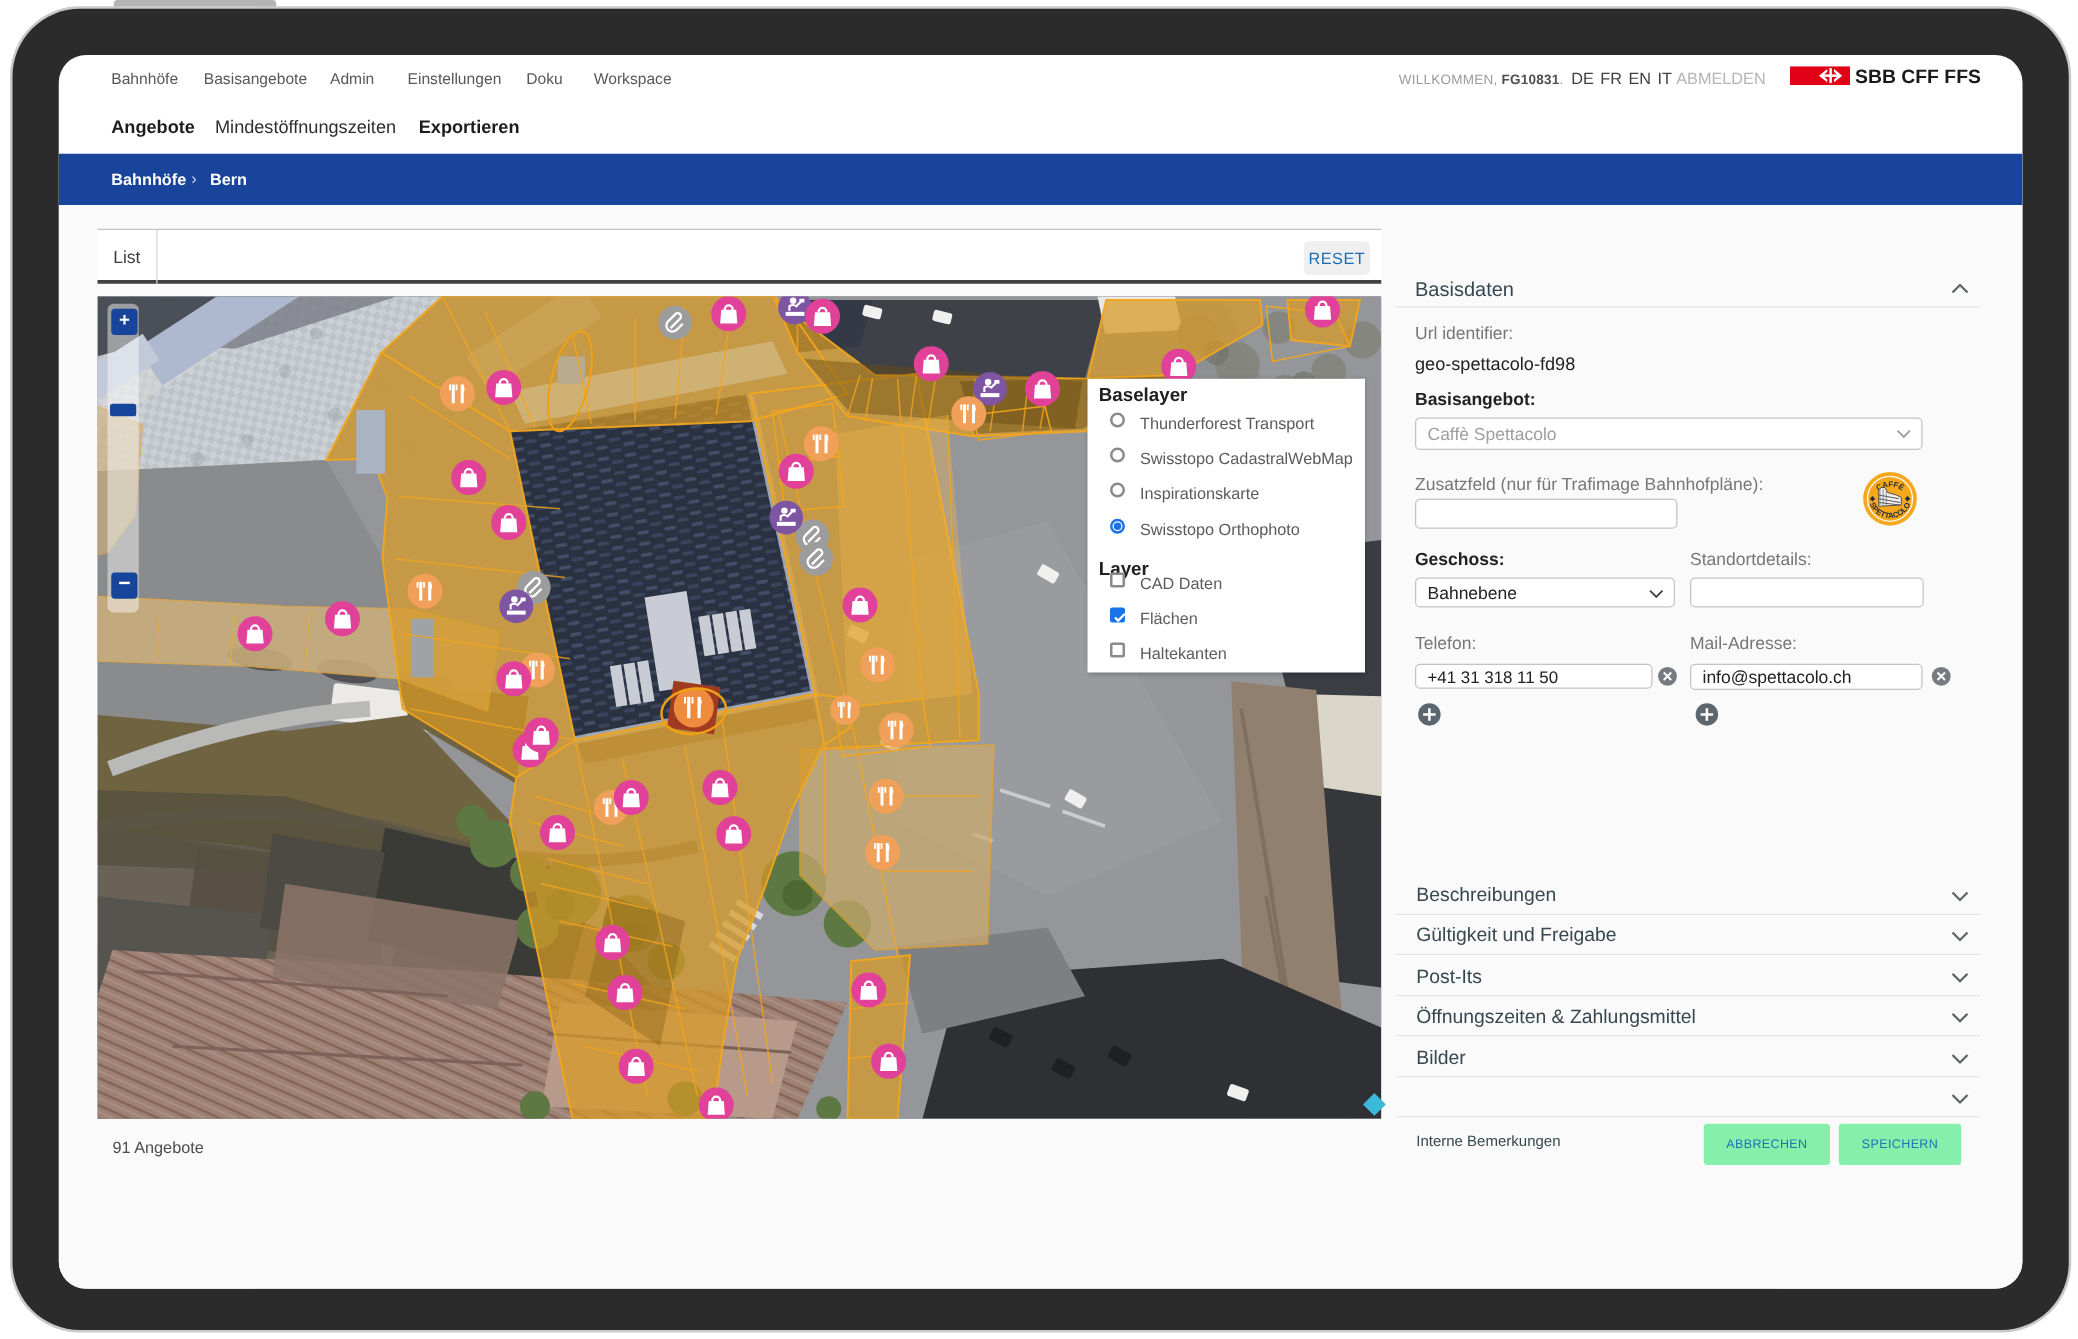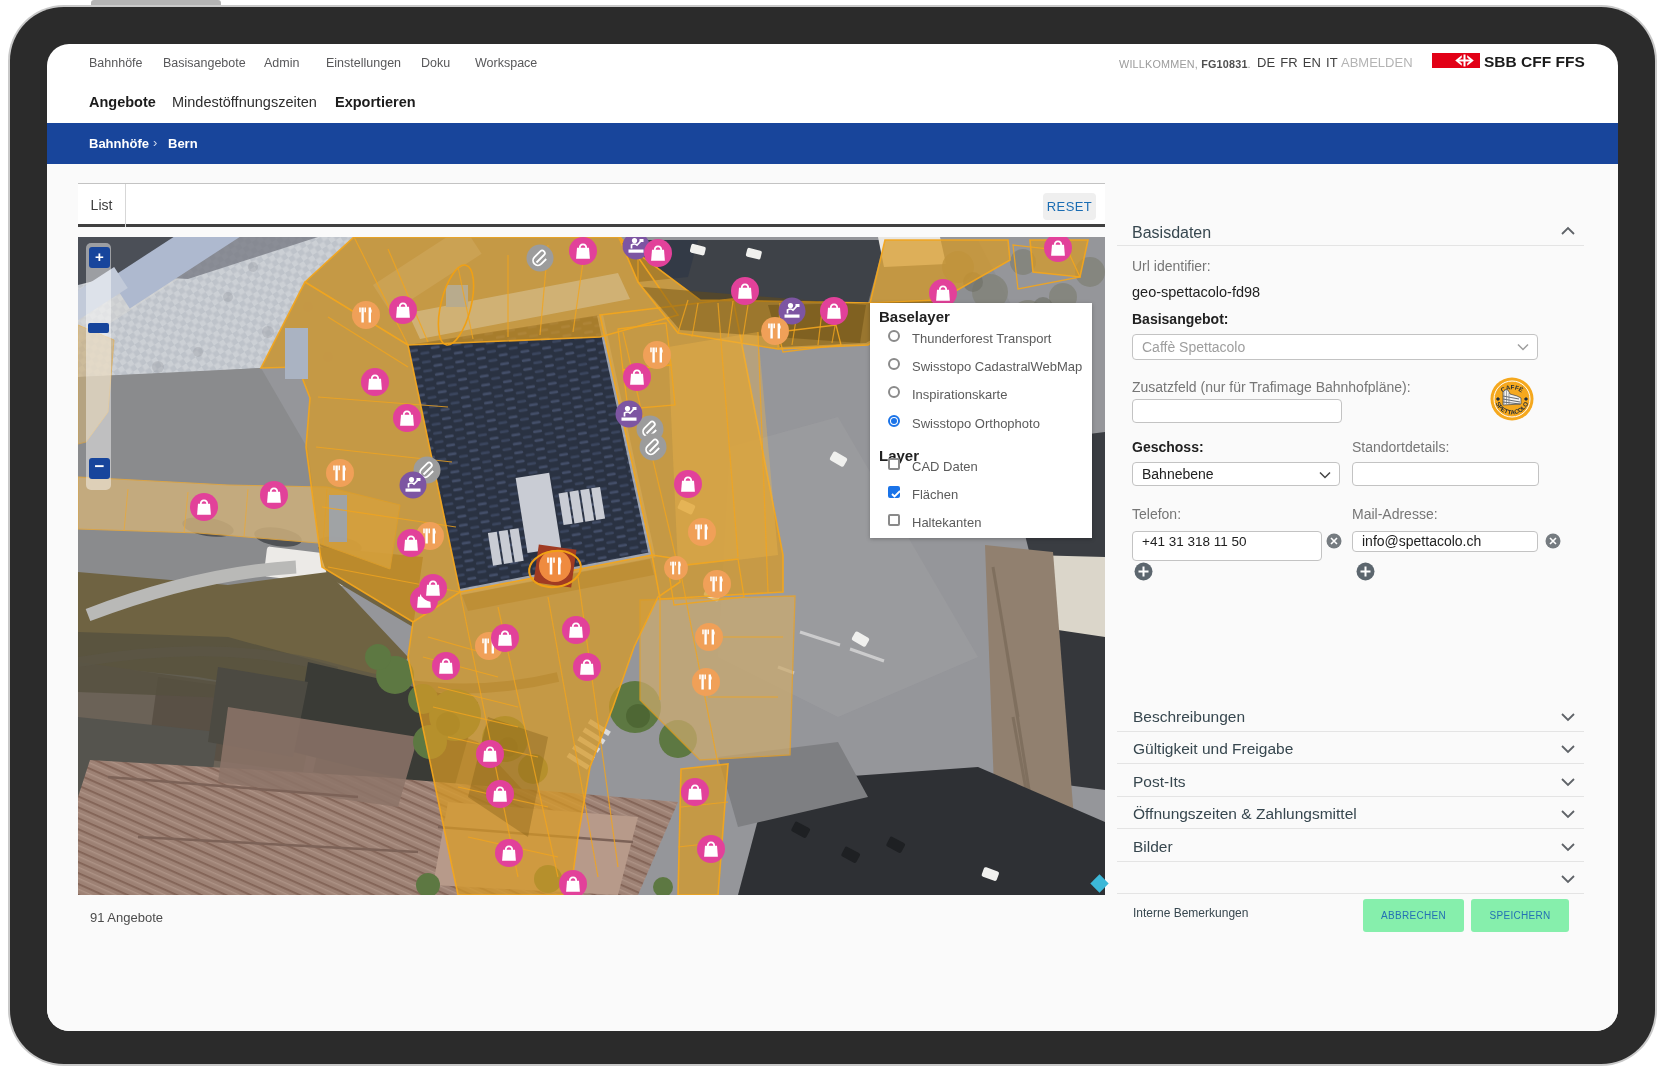--- a/index.html
+++ b/index.html
@@ -428,21 +428,21 @@
   </svg>
   <span class="blbl abs" style="left:1085px; top:395px;">Geschoss:</span>
   <span class="lbl abs" style="left:1305px; top:395px;">Standortdetails:</span>
   <div class="inp abs" style="left:1085px; top:418px; width:208px; height:24px; line-height:22px; padding-left:9px;">Bahnebene</div>
   <svg class="abs" style="left:1272px; top:427px;" width="12" height="8">
       <path d="M1,1.5 L6,6.5 L11,1.5" stroke="#444" stroke-width="1.5" fill="none"></path>
     </svg>
   <div class="inp abs" style="left:1305px; top:418px; width:187px; height:24px;"></div>
   <span class="lbl abs" style="left:1085px; top:462px;">Telefon:</span>
   <span class="lbl abs" style="left:1305px; top:462px;">Mail-Adresse:</span>
-  <div class="inp abs" style="left:1085px; top:487px; width:190px; height:30px; line-height:19px; padding-left:9px; font-size:13.5px;">+41 31 318 11 50</div>
+  <div class="inp abs" style="left:1085px; top:487px; width:190px; height:20px; line-height:19px; padding-left:9px; font-size:13.5px;">+41 31 318 11 50</div>
   <div class="inp abs" style="left:1305px; top:487px; width:186px; height:21px; line-height:19px; padding-left:9px;">info@spettacolo.ch</div>
   <svg class="abs" style="left:1279px; top:489px;" width="16" height="16">
       <circle cx="8" cy="8" r="7.5" fill="#757b80"></circle>
       <path d="M5,5 L11,11 M11,5 L5,11" stroke="#fff" stroke-width="1.6"></path>
     </svg>
   <svg class="abs" style="left:1498px; top:489px;" width="16" height="16">
       <circle cx="8" cy="8" r="7.5" fill="#757b80"></circle>
       <path d="M5,5 L11,11 M11,5 L5,11" stroke="#fff" stroke-width="1.6"></path>
     </svg>
   <svg class="abs" style="left:1087px; top:518px;" width="19" height="19">

